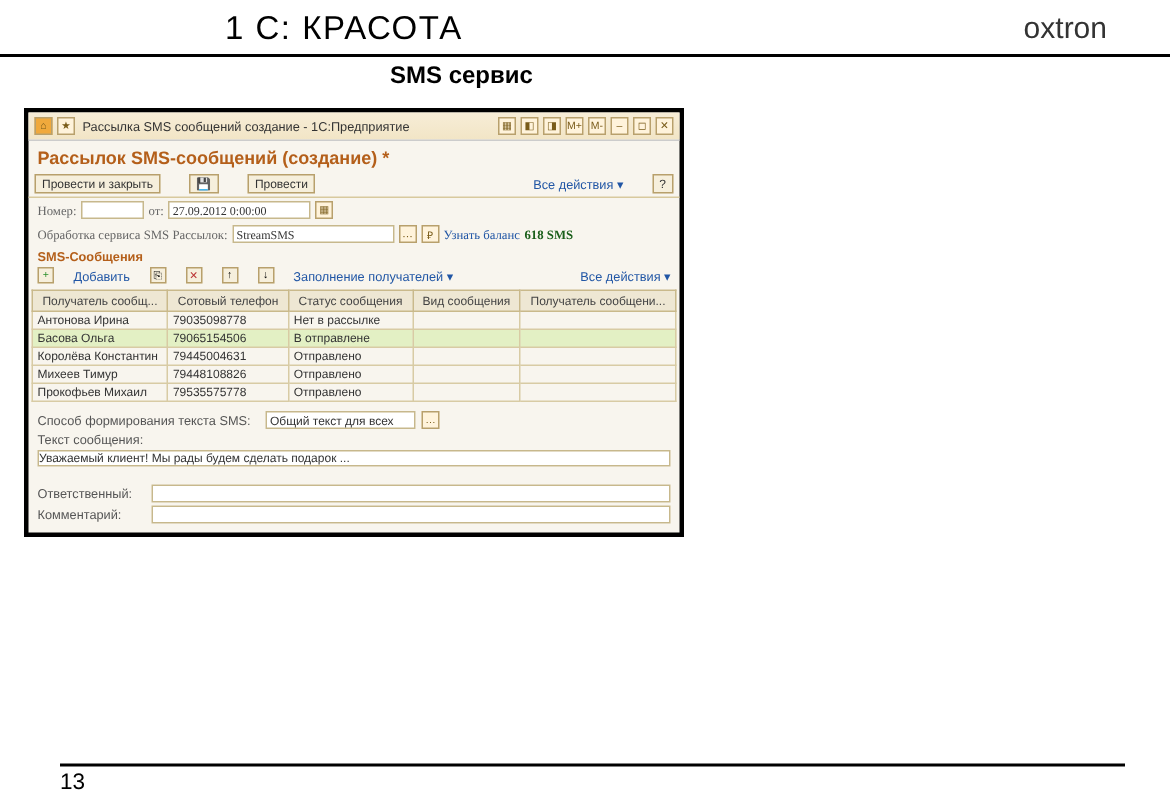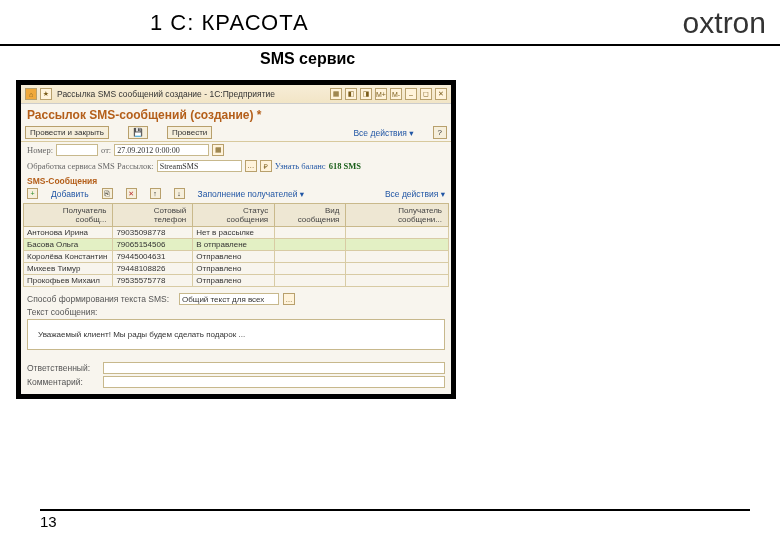--- a/index.html
+++ b/index.html
@@ -1,41 +1,41 @@
 <!DOCTYPE html>
 <html><head>
 <meta charset="utf-8">
 <style>
   * { box-sizing: border-box; margin: 0; padding: 0; }
   body { font-family: Arial, sans-serif; width: 780px; height: 540px; background: #fff; position: relative; color: #000; }
   .page-header { display: flex; align-items: center; border-bottom: 2px solid #000; padding: 6px 10px 4px 150px; margin-bottom: 2px; }
   .header-title { font-size: 22px; font-weight: normal; letter-spacing: 1px; }
-  .header-logo { margin-left: auto; font-size: 30px; font-weight: 300; color: #333; margin-right: 4px; }
+  .header-logo { margin-left: auto; font-size: 20px; font-weight: 300; color: #333; margin-right: 32px; }
   .service-title { font-size: 16px; font-weight: bold; margin: 4px 0 12px 260px; }
   .main-content { display: flex; gap: 16px; padding: 0 16px; }
-  .app-window { width: 440px; border: 5px solid #000000; background: #f8f5ee; font-size: 8.5px; }
+  .app-window { width: 440px; border: 3px solid #000000; background: #f8f5ee; font-size: 8.5px; }
   .window-bar { background: linear-gradient(#f7edd7,#f2e5c6); padding: 3px 4px; display: flex; align-items: center; gap: 3px; border-bottom: 1px solid #ccc; }
   .tb-btn { width: 12px; height: 12px; border: 1px solid #b8a06c; background: #fff3db; display: inline-flex; align-items: center; justify-content: center; font-size: 7px; color: #7a5c1a; }
   .tb-home { background: #f0a93c; }
   .window-title { color: #333; margin-left: 2px; }
   .form-title { color: #b45f1a; font-size: 12px; font-weight: bold; padding: 4px 6px 2px; }
   .toolbar { display: flex; align-items: center; gap: 19px; padding: 2px 4px; border-bottom: 1px solid #d8c99d; }
   .btn { border: 1px solid #b8a06c; background: #f6efdc; padding: 1px 4px; font-size: 8px; color: #333; }
   .spacer { flex: 1; }
   .link-text { color: #2156a5; }
   .form-row { display: flex; align-items: center; gap: 3px; padding: 2px 6px; font-family: Liberation Serif, serif; }
   .form-row label { color: #666; }
   .input { border: 1px solid #c7b88c; background: #fff; padding: 1px 2px; font-size: 8px; color: #333; height: 12px; }
   .section-label { color: #b45f1a; font-weight: bold; padding: 2px 6px 0; }
   .sub-toolbar { display: flex; align-items: center; gap: 13px; padding: 2px 6px; }
   .mini { width: 11px; height: 11px; border: 1px solid #b8a06c; background: #f6efdc; display: inline-flex; align-items: center; justify-content: center; font-size: 7px; }
   .mini.red { color: #b33; }
   .mini.green { color: #2a8f2a; }
   table.grid { width: calc(100% - 4px); margin: 2px; border-collapse: collapse; font-size: 8px; }
-  table.grid th { background: #eee7d3; border: 1px solid #c9b98b; padding: 2px 6px; text-align: right; color: #444; font-weight: normal; }
+  table.grid th { background: #eee7d3; border: 1px solid #c9b98b; padding: 2px 6px; text-align: center; color: #444; font-weight: normal; }
   table.grid td { border: 1px solid #d8cba4; padding: 1px 3px; color: #333; }
   table.grid tr.selected td { background: #e3f0c4; }
   .form-area { padding: 4px 6px 6px; display: flex; flex-direction: column; gap: 2px; }
   .fa-row { display: flex; align-items: center; gap: 4px; }
   .fa-row label { color: #555; min-width: 148px; }
   .features { width: 280px; font-size: 14px; color: #000; line-height: 1.35; }
   .features h3 { font-weight: bold; margin-bottom: 2px; }
   .features ul { list-style: disc; padding-left: 18px; }
   .footer { position: absolute; bottom: 10px; right: 22px; font-size: 15px; border-top: 2px solid #000; width: 710px; text-align: left; padding-top: 2px; left: 40px; }
 </style>
@@ -75,21 +75,21 @@
     </div>
     <div class="form-row">
       <label>Номер:</label>
       <span class="input" style="width:42px"></span>
       <label>от:</label>
       <span class="input" style="width:95px">27.09.2012 0:00:00</span>
       <span class="tb-btn">▦</span>
     </div>
     <div class="form-row">
       <label>Обработка сервиса SMS Рассылок:</label>
-      <span class="input" style="width:85px">StreamSMS</span>
+      <span class="input" style="width:108px">StreamSMS</span>
       <span class="tb-btn">…</span>
       <span class="tb-btn">₽</span>
       <span class="link-text">Узнать баланс</span>
       <span style="color:#1a5f1a;font-weight:bold">618 SMS</span>
     </div>
     <div class="section-label">SMS-Сообщения</div>
     <div class="sub-toolbar">
       <span class="mini green">+</span>
       <span class="link-text">Добавить</span>
       <span class="mini">⎘</span>
@@ -150,21 +150,21 @@
     </table>
     <div class="form-area">
       <div class="fa-row">
         <label>Способ формирования текста SMS:</label>
         <span class="input" style="width:100px">Общий текст для всех</span>
         <span class="tb-btn">…</span>
       </div>
       <div class="fa-row">
         <label>Текст сообщения:</label>
       </div>
-      <div class="input" style="height:auto;padding:10px;width:100%">Уважаемый клиент! Мы рады будем сделать подарок ...</div>
+      <div class="input" style="height:auto;padding:0;width:100%">Уважаемый клиент! Мы рады будем сделать подарок ...</div>
       <div style="height:8px"></div>
       <div class="fa-row">
         <label style="min-width:72px">Ответственный:</label>
         <span class="input" style="flex:1"></span>
       </div>
       <div class="fa-row">
         <label style="min-width:72px">Комментарий:</label>
         <span class="input" style="flex:1"></span>
       </div>
     </div>

